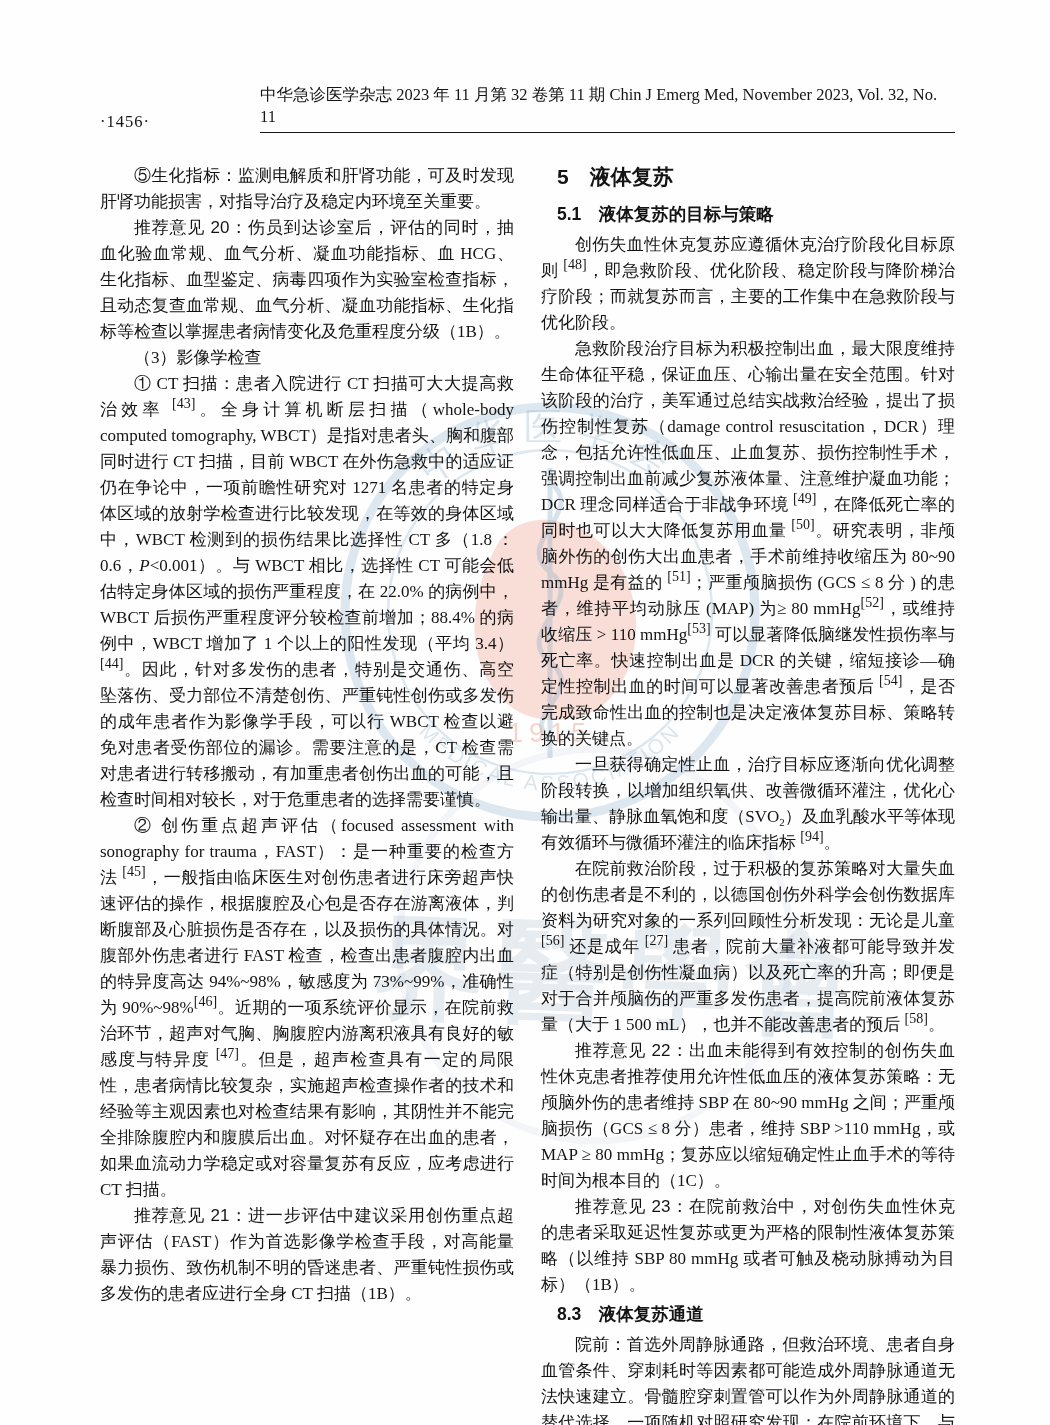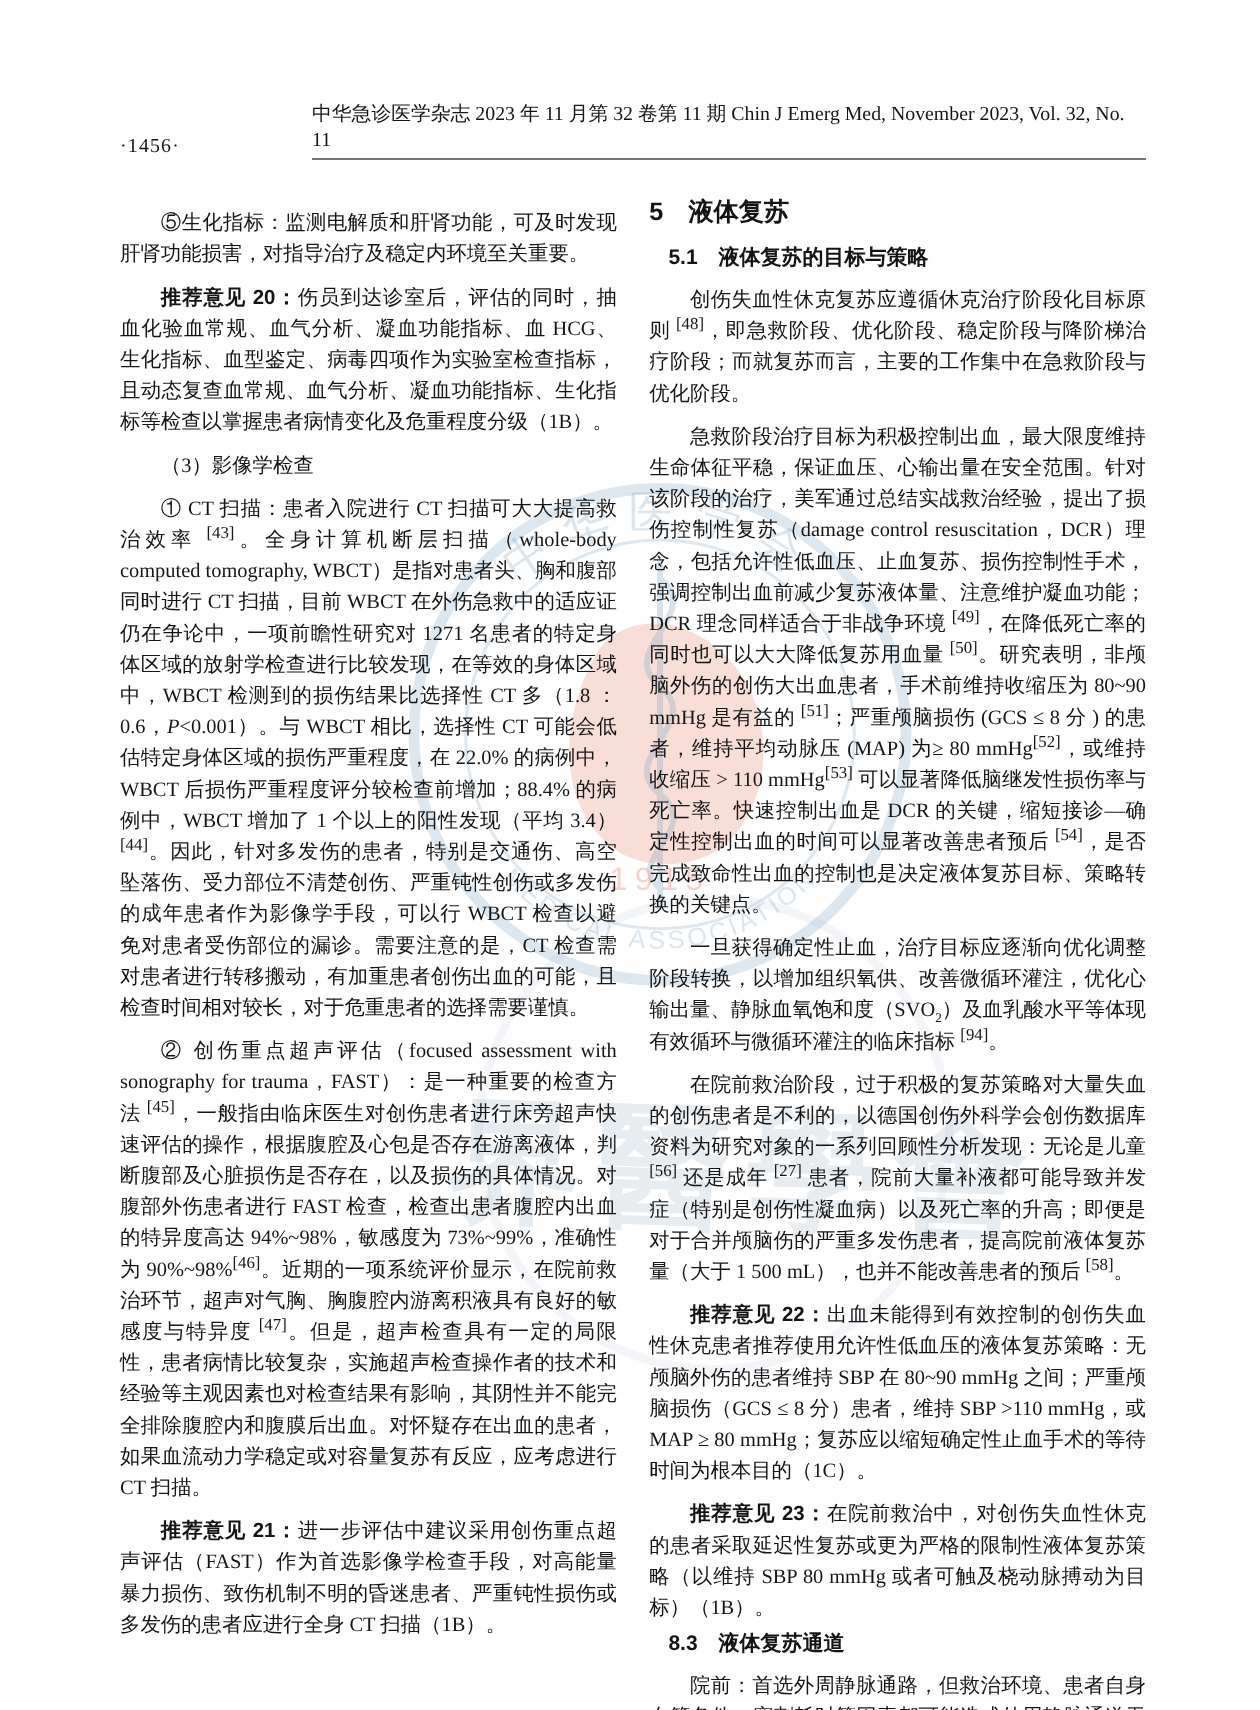--- a/index.html
+++ b/index.html
@@ -9,26 +9,26 @@
     color:#141414;overflow:hidden;
   }
   .page{position:relative;width:1050px;height:1425px;background:#fefefe;overflow:hidden;}
   .watermark{position:absolute;left:0;top:0;width:1050px;height:1425px;z-index:0;pointer-events:none;}
   .content{position:relative;z-index:1;}
   .header{display:flex;align-items:flex-end;margin:84px 95px 0 100px;font-size:16.5px;line-height:22px;}
   .page-num{width:160px;letter-spacing:1px;}
   .journal-line{flex:1;border-bottom:1.2px solid #1a1a1a;padding-bottom:4px;}
   .columns{display:flex;gap:27px;margin:30px 95px 0 100px;}
   .col{width:418px;}
-  .para{font-size:17px;line-height:26px;text-align:justify;text-indent:2em;margin-top:10px;}
+  .para{font-size:17px;line-height:26px;text-align:justify;text-indent:2em;}
   .h1{font-family:"Liberation Sans","DejaVu Sans",sans-serif;font-weight:bold;
-      font-size:21px;line-height:28px;margin:0 0 10px 0;text-indent:0;}
+      font-size:21px;line-height:28px;margin:0 0 10px 16px;text-indent:0;}
   .h2{font-family:"Liberation Sans","DejaVu Sans",sans-serif;font-weight:bold;
       font-size:17.5px;line-height:26px;margin:3px 0 5px 16px;text-indent:0;}
-  .bold-lead{font-family:"Liberation Sans","DejaVu Sans",sans-serif;font-weight:bold;}
+  .bold-lead{font-family:"Liberation Sans","DejaVu Sans",sans-serif;font-weight:normal;}
   .italic{font-style:italic;}
   sup.cite{font-size:14px;line-height:0;vertical-align:super;}
   sub.small{font-size:11px;line-height:0;vertical-align:sub;}
 </style>
 </head>
 <body>
 
 <div class="page">
 
   <svg class="watermark" viewBox="0 0 1050 1425" xmlns="http://www.w3.org/2000/svg">

